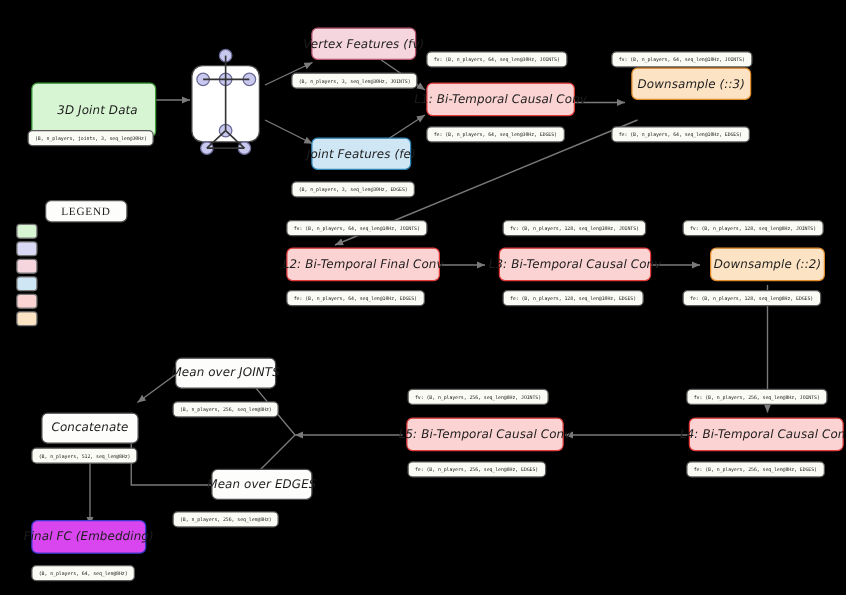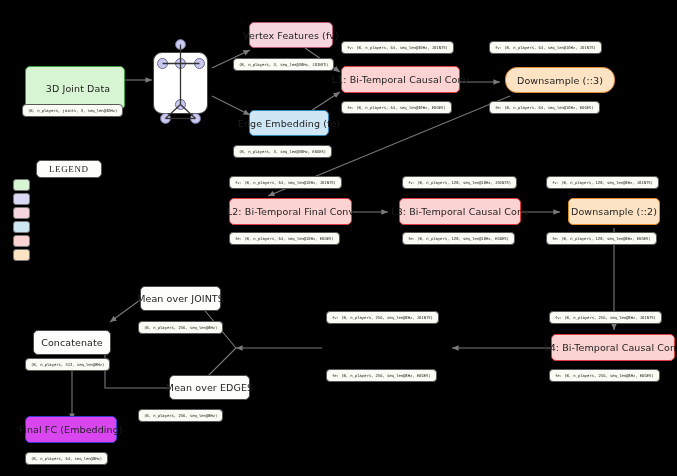--- a/index.html
+++ b/index.html
@@ -28,20 +28,21 @@
     justify-content: center;
     border-radius: 5px;
     border: 1.4px solid #555;
     background: #ffffff;
     color: #222222;
     font-size: 9.5px;
     letter-spacing: 0.1px;
     white-space: nowrap;
     padding: 0 6px;
     text-align: center;
+    font-style: italic;
   }
   .node.green   { background: #d8f5d3; border-color: #3f9b3a; color: #1d1d1d; }
   .node.pinkv   { background: #f6d6de; border-color: #b8566f; color: #1d1d1d; }
   .node.blue    { background: #cfe6f5; border-color: #2f87b8; color: #1d1d1d; }
   .node.red     { background: #fbd3d3; border-color: #e03a3a; color: #1d1d1d; }
   .node.orange  { background: #fce3c4; border-color: #e08b2c; color: #1d1d1d; }
   .node.violet  { background: #d946ef; border-color: #3a3ad0; color: #1d1d1d; }
   .node.plain   { background: #fdfdfb; border-color: #4a4a4a; color: #1d1d1d; }
 
   .shape-tag {
@@ -140,48 +141,49 @@
       <line x1="165.5" y1="118.5" x2="195.5" y2="118.5"></line>
     </g>
   </svg>
 
   <div class="node green" style="left:25px;top:66px;width:100px;height:44px;padding-left:12px;">3D Joint Data</div>
   <div class="shape-tag" style="left:22px;top:104px;">(B, n_players, joints, 3, seq_len@30Hz)</div>
 
   <div class="node pinkv" style="left:249px;top:22px;width:84px;height:26px;">Vertex Features (fv)</div>
   <div class="shape-tag" style="left:233px;top:58px;">(B, n_players, 3, seq_len@30Hz, JOINTS)</div>
 
-  <div class="node blue" style="left:249px;top:110px;width:80px;height:26px;">Edge Embedding (fe)</div>
+  <div class="node blue" style="left:249px;top:110px;width:80px;height:26px;">Joint Features (fe)</div>
   <div class="shape-tag" style="left:233px;top:145px;">(B, n_players, 3, seq_len@30Hz, EDGES)</div>
 
   <div class="shape-tag" style="left:341px;top:41px;">fv:  (B, n_players, 64, seq_len@30Hz, JOINTS)</div>
   <div class="node red" style="left:341px;top:66px;width:119px;height:27px;">L1:  Bi-Temporal Causal Conv</div>
   <div class="shape-tag" style="left:341px;top:101px;">fe:  (B, n_players, 64, seq_len@30Hz, EDGES)</div>
 
   <div class="shape-tag" style="left:489px;top:41px;">fv:  (B, n_players, 64, seq_len@10Hz, JOINTS)</div>
-  <div class="node orange" style="left:505px;top:67px;width:110px;height:26px;border-radius:12px;">Downsample (::3)</div>
+  <div class="node orange" style="left:505px;top:54px;width:96px;height:26px;">Downsample (::3)</div>
   <div class="shape-tag" style="left:489px;top:101px;">fe:  (B, n_players, 64, seq_len@10Hz, EDGES)</div>
 
   <div class="shape-tag" style="left:229px;top:176px;">fv:  (B, n_players, 64, seq_len@10Hz, JOINTS)</div>
   <div class="node red" style="left:229px;top:198px;width:123px;height:27px;">L2: Bi-Temporal Final Conv</div>
   <div class="shape-tag" style="left:229px;top:232px;">fe:  (B, n_players, 64, seq_len@10Hz, EDGES)</div>
 
   <div class="shape-tag" style="left:402px;top:176px;">fv:  (B, n_players, 128, seq_len@10Hz, JOINTS)</div>
   <div class="node red" style="left:399px;top:198px;width:122px;height:27px;">L3: Bi-Temporal Causal Conv</div>
   <div class="shape-tag" style="left:402px;top:232px;">fe:  (B, n_players, 128, seq_len@10Hz, EDGES)</div>
 
   <div class="shape-tag" style="left:546px;top:176px;">fv:  (B, n_players, 128, seq_len@8Hz, JOINTS)</div>
   <div class="node orange" style="left:568px;top:198px;width:92px;height:27px;">Downsample (::2)</div>
   <div class="shape-tag" style="left:546px;top:232px;">fe:  (B, n_players, 128, seq_len@8Hz, EDGES)</div>
 
   <div class="shape-tag" style="left:549px;top:311px;">fv:  (B, n_players, 256, seq_len@8Hz, JOINTS)</div>
   <div class="node red" style="left:551px;top:334px;width:124px;height:27px;">L4: Bi-Temporal Causal Conv</div>
   <div class="shape-tag" style="left:549px;top:369px;">fe:  (B, n_players, 256, seq_len@8Hz, EDGES)</div>
 
   <div class="shape-tag" style="left:326px;top:311px;">fv:  (B, n_players, 256, seq_len@8Hz, JOINTS)</div>
+  <div class="node red" style="left:325px;top:334px;width:126px;height:27px;">L5: Bi-Temporal Causal Conv</div>
   <div class="shape-tag" style="left:326px;top:369px;">fe:  (B, n_players, 256, seq_len@8Hz, EDGES)</div>
 
   <div class="node plain" style="left:140px;top:286px;width:81px;height:25px;">Mean over JOINTS</div>
   <div class="shape-tag" style="left:138px;top:321px;">(B, n_players, 256, seq_len@8Hz)</div>
 
   <div class="node plain" style="left:140px;top:375px;width:81px;height:25px;margin-left:29px;">Mean over EDGES</div>
   <div class="shape-tag" style="left:138px;top:409px;">(B, n_players, 256, seq_len@8Hz)</div>
 
   <div class="node plain" style="left:33px;top:330px;width:78px;height:25px;">Concatenate</div>
   <div class="shape-tag" style="left:25px;top:358px;">(B, n_players, 512, seq_len@8Hz)</div>

